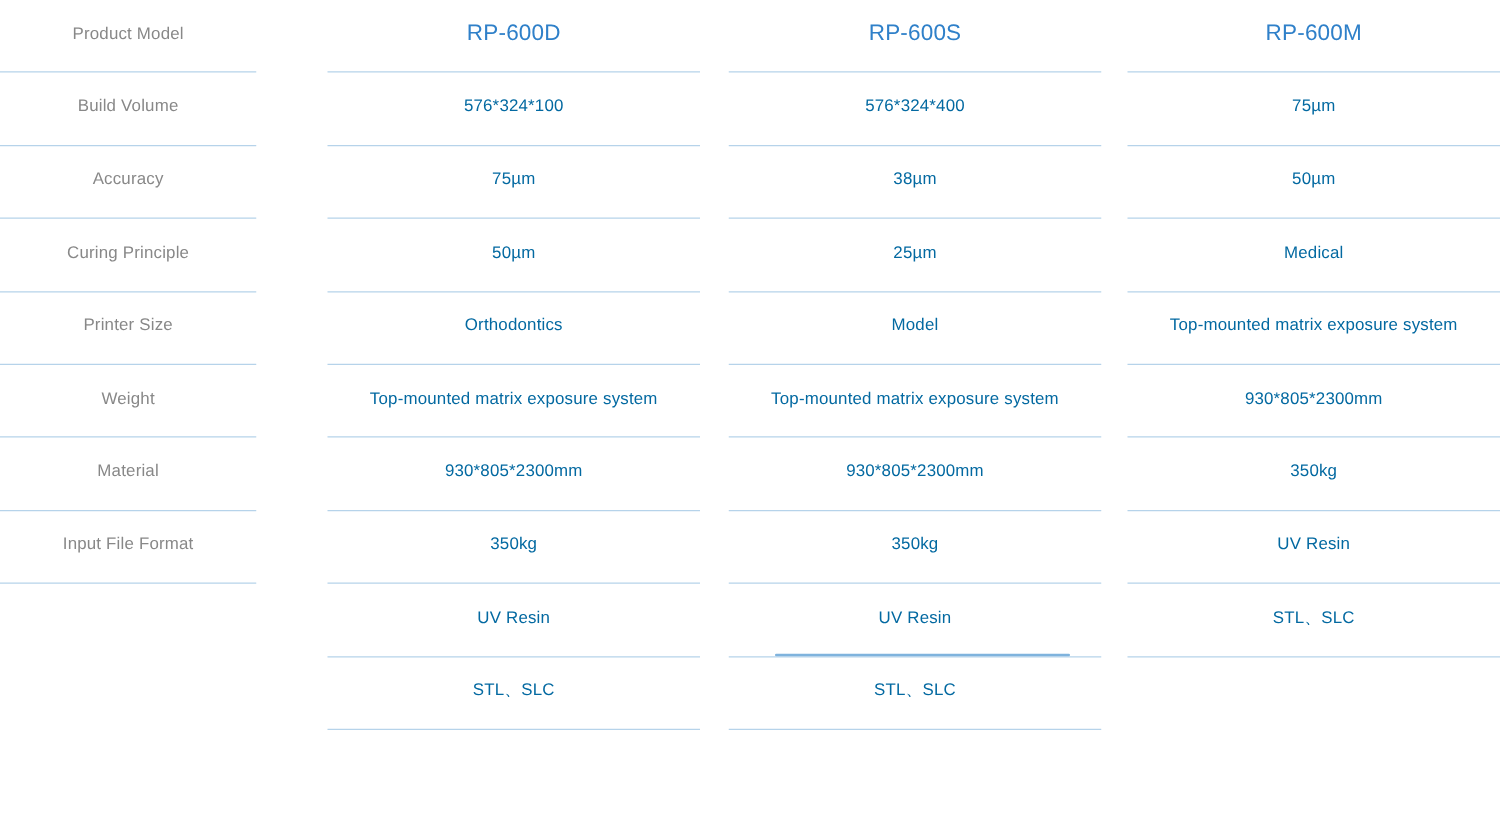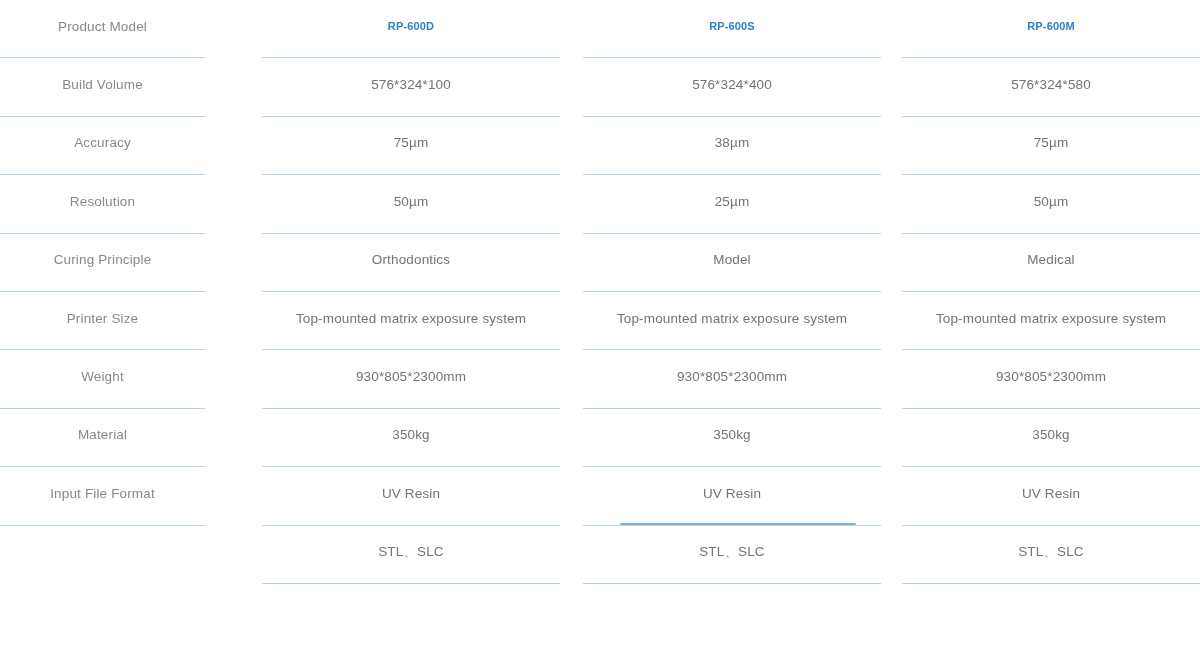--- a/index.html
+++ b/index.html
@@ -37,40 +37,40 @@
     height: 58.4px;
     box-sizing: border-box;
     display: flex;
     align-items: center;
     justify-content: center;
     border-bottom: 1px solid #b6d3ea;
   }
 
   .cell-text {
     font-size: 13.5px;
-    color: #737373;
+    color: #0369a1;
     letter-spacing: 0.15px;
     line-height: 1.2;
     white-space: nowrap;
     text-align: center;
     position: relative;
     top: -2px;
   }
 
   
   .col-label .cell-text {
     color: #888888;
     text-align: right;
   }
 
   
   .cell-head .cell-text {
     color: #2f80c9;
-    font-weight: bold;
-    font-size: 11px;
+    font-weight: normal;
+    font-size: 18px;
   }
 
   
   .accent-underline {
     position: absolute;
     height: 2px;
     background: #7fb3dd;
     border-radius: 1px;
     pointer-events: none;
   }
@@ -84,23 +84,20 @@
     <div class="cell">
       <span class="cell-text">Product Model</span>
     </div>
     <div class="cell">
       <span class="cell-text">Build Volume</span>
     </div>
     <div class="cell">
       <span class="cell-text">Accuracy</span>
     </div>
     <div class="cell">
-      <span class="cell-text">Resolution</span>
-    </div>
-    <div class="cell">
       <span class="cell-text">Curing Principle</span>
     </div>
     <div class="cell">
       <span class="cell-text">Printer Size</span>
     </div>
     <div class="cell">
       <span class="cell-text">Weight</span>
     </div>
     <div class="cell">
       <span class="cell-text">Material</span>
@@ -174,23 +171,20 @@
     <div class="cell">
       <span class="cell-text">STL、SLC</span>
     </div>
   </div>
 
   <div class="col col-c3">
     <div class="cell cell-head">
       <span class="cell-text">RP-600M</span>
     </div>
     <div class="cell">
-      <span class="cell-text">576*324*580</span>
-    </div>
-    <div class="cell">
       <span class="cell-text">75µm</span>
     </div>
     <div class="cell">
       <span class="cell-text">50µm</span>
     </div>
     <div class="cell">
       <span class="cell-text">Medical</span>
     </div>
     <div class="cell">
       <span class="cell-text">Top-mounted matrix exposure system</span>

